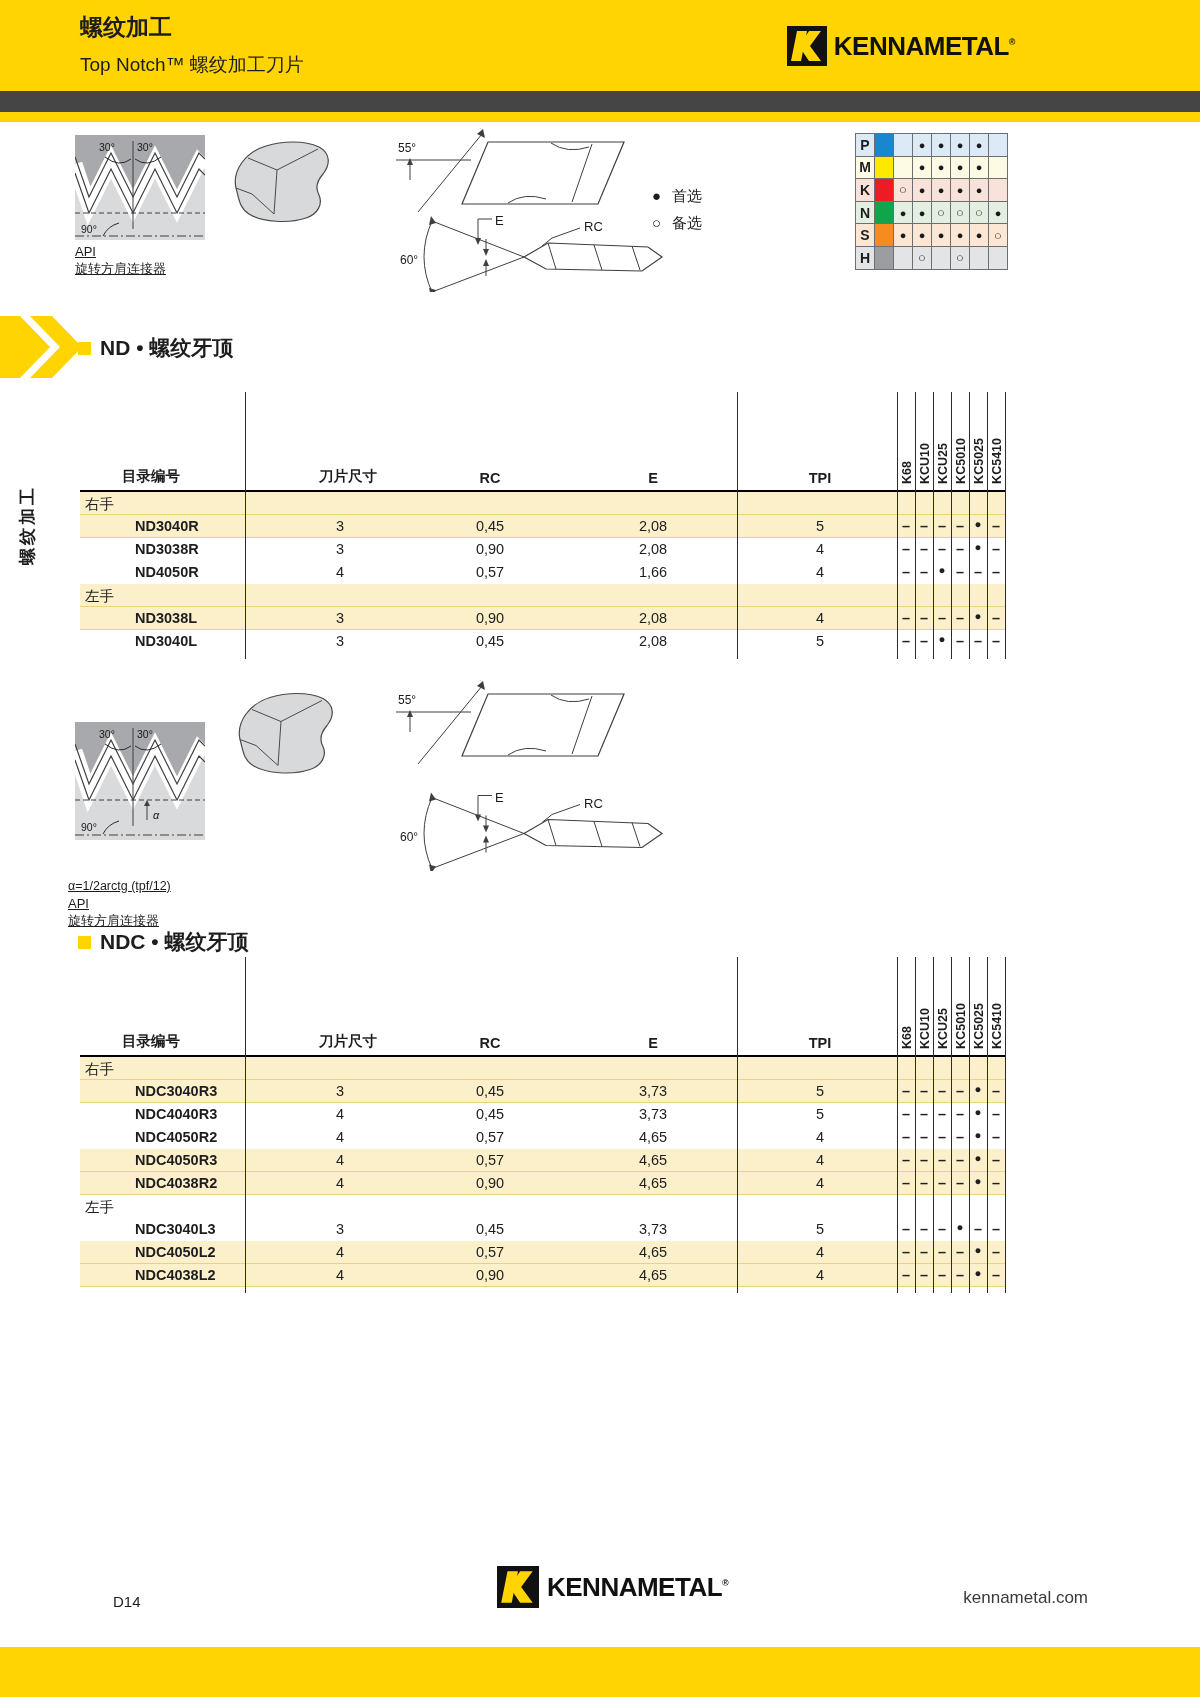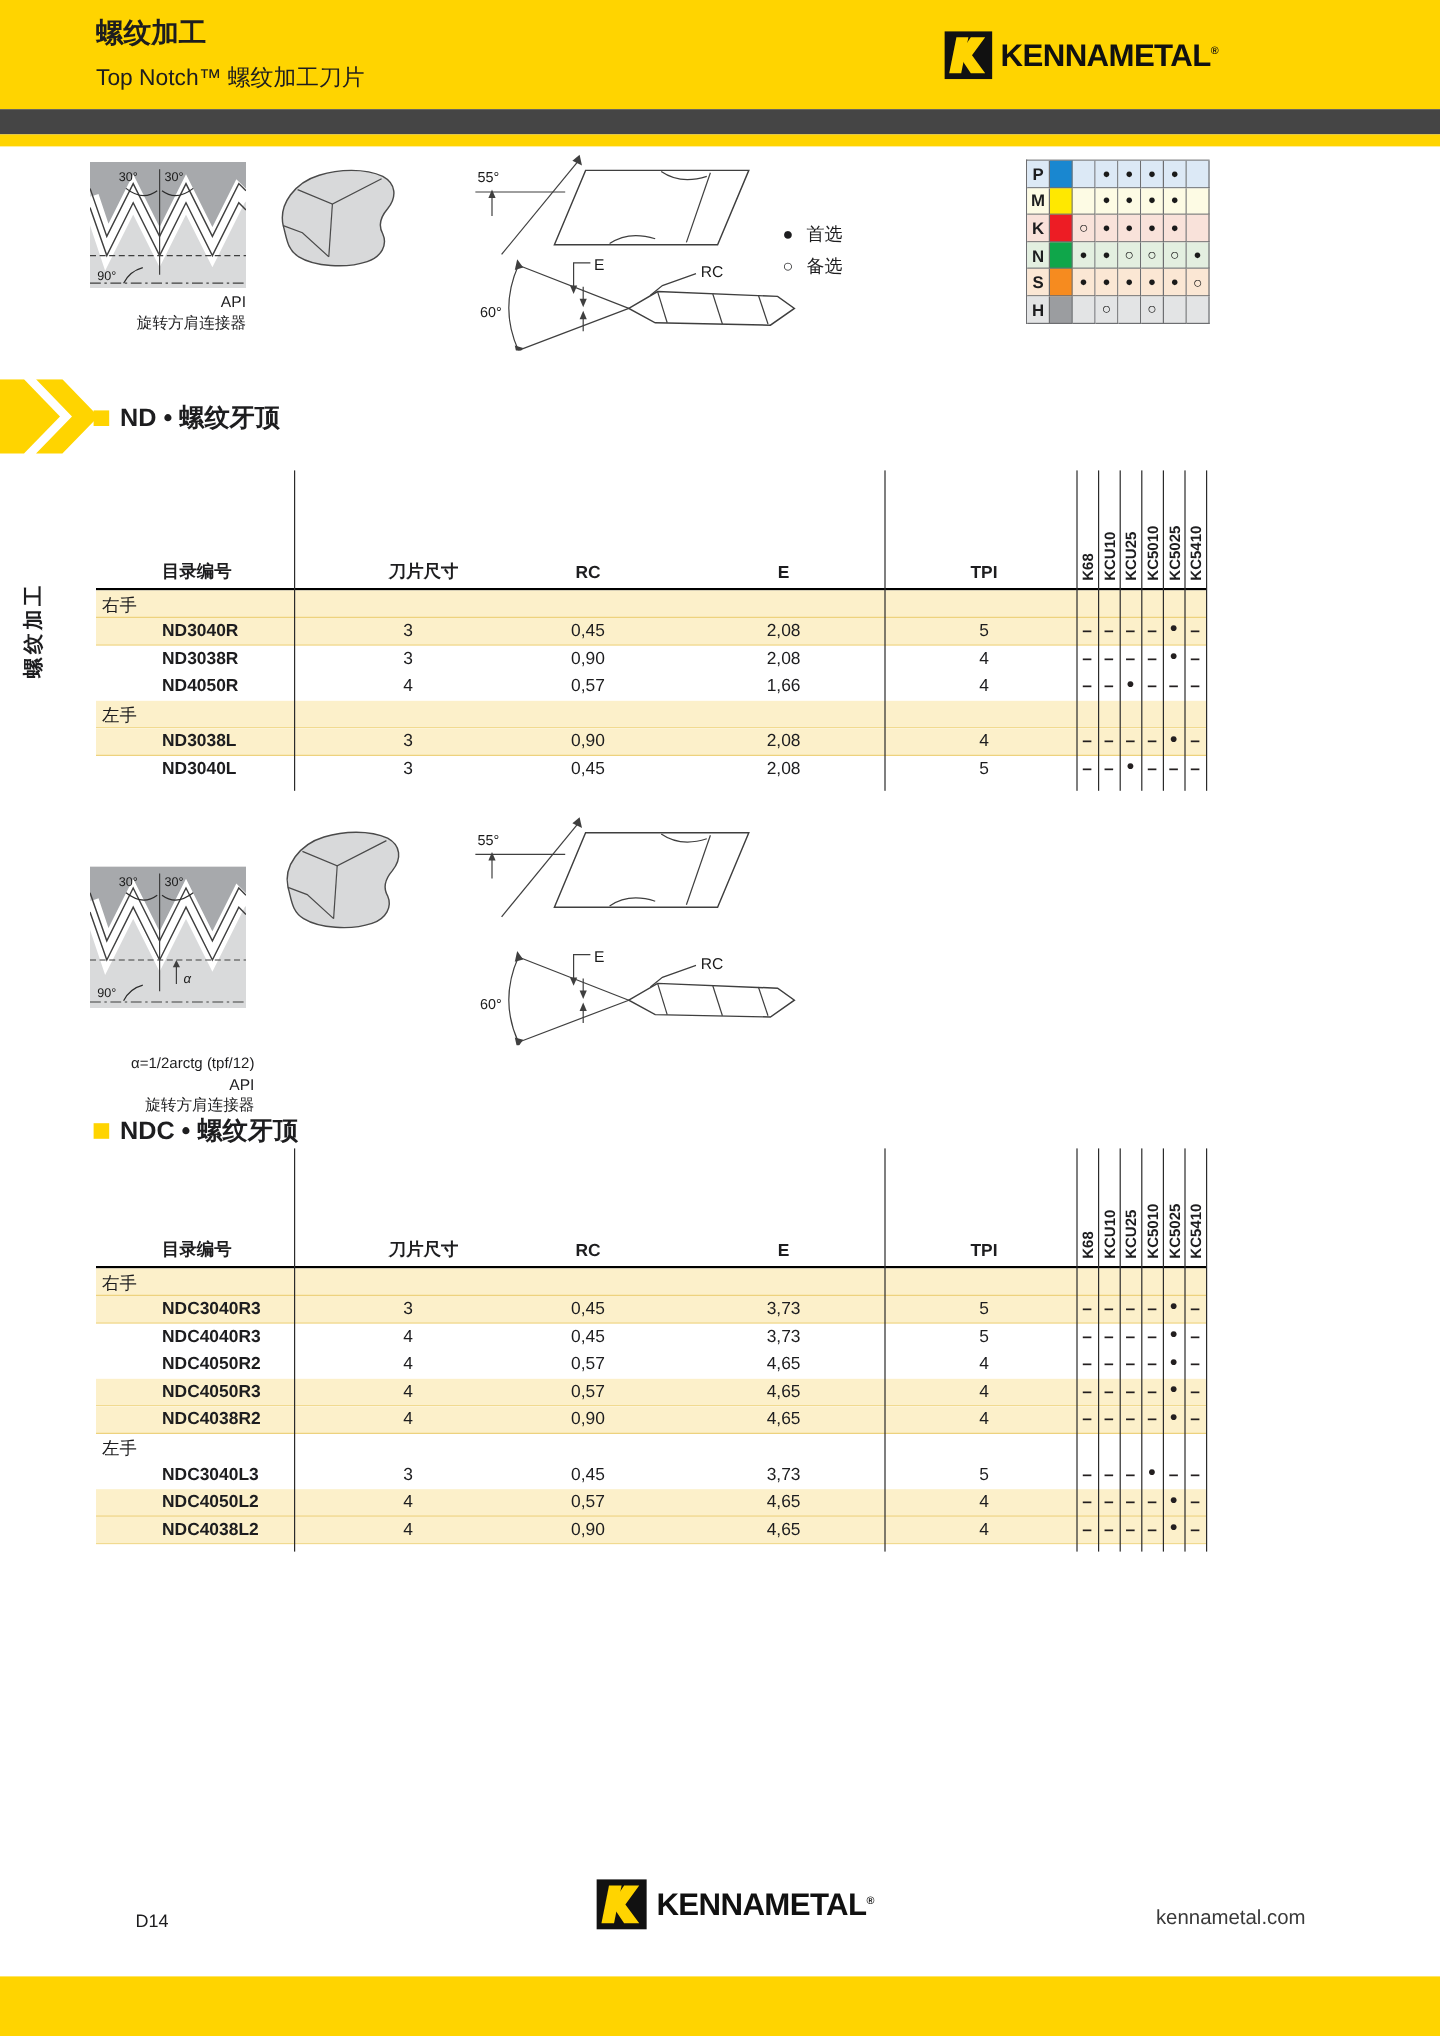--- a/index.html
+++ b/index.html
@@ -16,21 +16,21 @@
   .bar-dark{position:absolute;left:0;top:91px;width:100%;height:21px;background:#454545;}
   .bar-thin{position:absolute;left:0;top:112px;width:100%;height:10px;background:#FFD400;}
 
   
   .side-arrow{position:absolute;left:0;top:316px;}
   .side-text{position:absolute;left:16px;top:565px;transform-origin:0 0;transform:rotate(-90deg);
              font-size:17px;font-weight:bold;letter-spacing:3px;white-space:nowrap;}
 
   
   .fig{position:absolute;}
-  .fig-caption{position:absolute;text-align:right;font-size:13px;line-height:17px;}
+  .fig-caption{position:absolute;text-align:left;font-size:13px;line-height:17px;text-decoration:underline;}
   .fig-caption .formula{font-size:12.5px;}
   .legend{position:absolute;left:652px;top:182px;font-size:15px;line-height:27px;}
   .legend .sym{display:inline-block;width:20px;}
 
   
   .mgrid{position:absolute;left:855px;top:133px;border:1px solid #6d6e71;border-right:none;border-bottom:none;}
   .gg-row{display:flex;}
   .gg-cell{width:18px;height:21.6px;border-right:1px solid #6d6e71;border-bottom:1px solid #6d6e71;
            display:flex;align-items:center;justify-content:center;font-size:13px;box-sizing:content-box;}
   .gg-label{font-weight:bold;font-size:14px;}
@@ -40,22 +40,22 @@
   
   .sec{position:absolute;left:78px;display:flex;align-items:center;gap:9px;font-size:21px;font-weight:bold;}
   .sec .bullet{width:13px;height:13px;background:#FFD400;flex:0 0 auto;}
 
   
   .tbl{position:absolute;left:80px;width:925px;}
   #tbl-nd{top:392px;height:261px;}
   #tbl-ndc{top:957px;height:330px;}
   .tbl-head{position:absolute;left:0;top:0;width:925px;height:98px;border-bottom:2px solid #000;}
   .tbl-head .hl-col{position:absolute;bottom:4px;font-size:14.5px;font-weight:bold;}
-  .h-part{left:55px;}
-  .h-size{left:182px;width:120px;text-align:right;}
+  .h-part{left:42px;}
+  .h-size{left:208px;width:120px;text-align:center;}
   .h-rc{left:350px;width:120px;text-align:center;}
   .h-e{left:513px;width:120px;text-align:center;}
   .h-tpi{left:680px;width:120px;text-align:center;}
   .h-grade{position:absolute;bottom:6px;font-size:12.5px;font-weight:bold;
            writing-mode:vertical-rl;transform:rotate(180deg);white-space:nowrap;}
   .tbl-body{position:absolute;left:0;top:100px;width:925px;}
   .trow{position:relative;height:23px;box-sizing:border-box;font-size:14.5px;}
   .trow.hl{background:#FCF0CA;box-shadow:inset 0 -1px 0 #EDD27E;}
   .g-label{position:absolute;left:5px;top:3px;}
   .cell{position:absolute;top:3px;}

